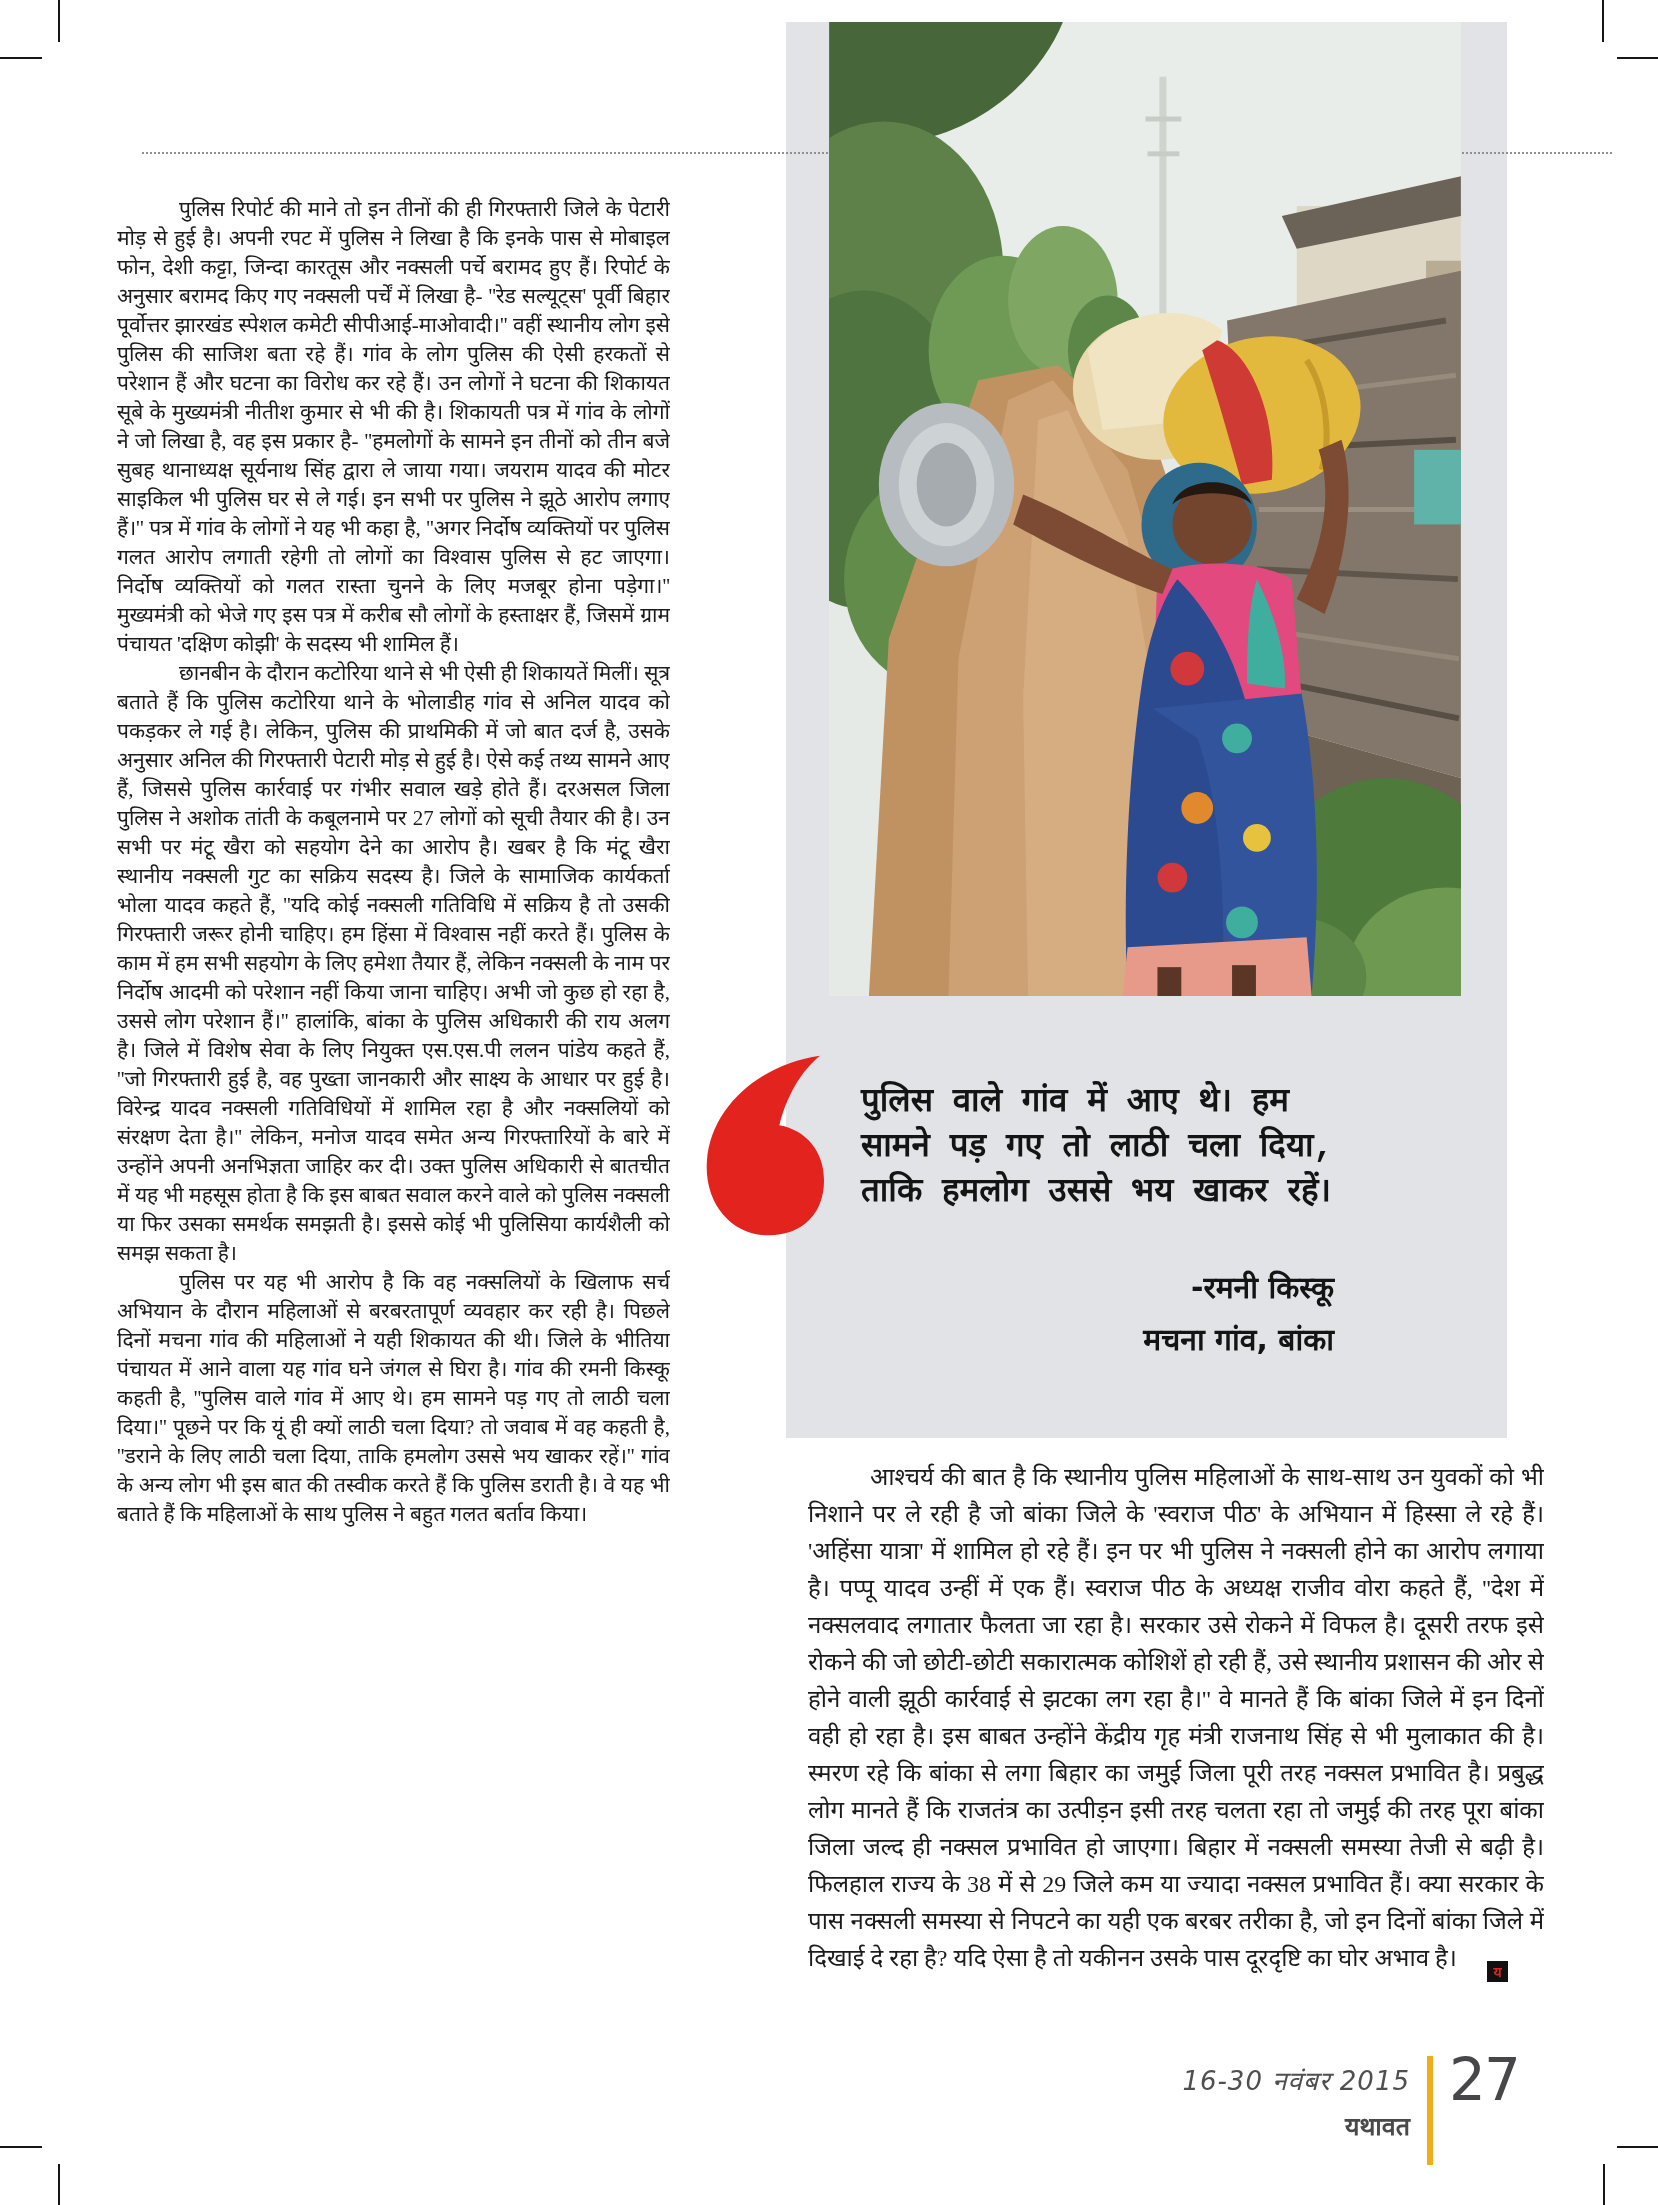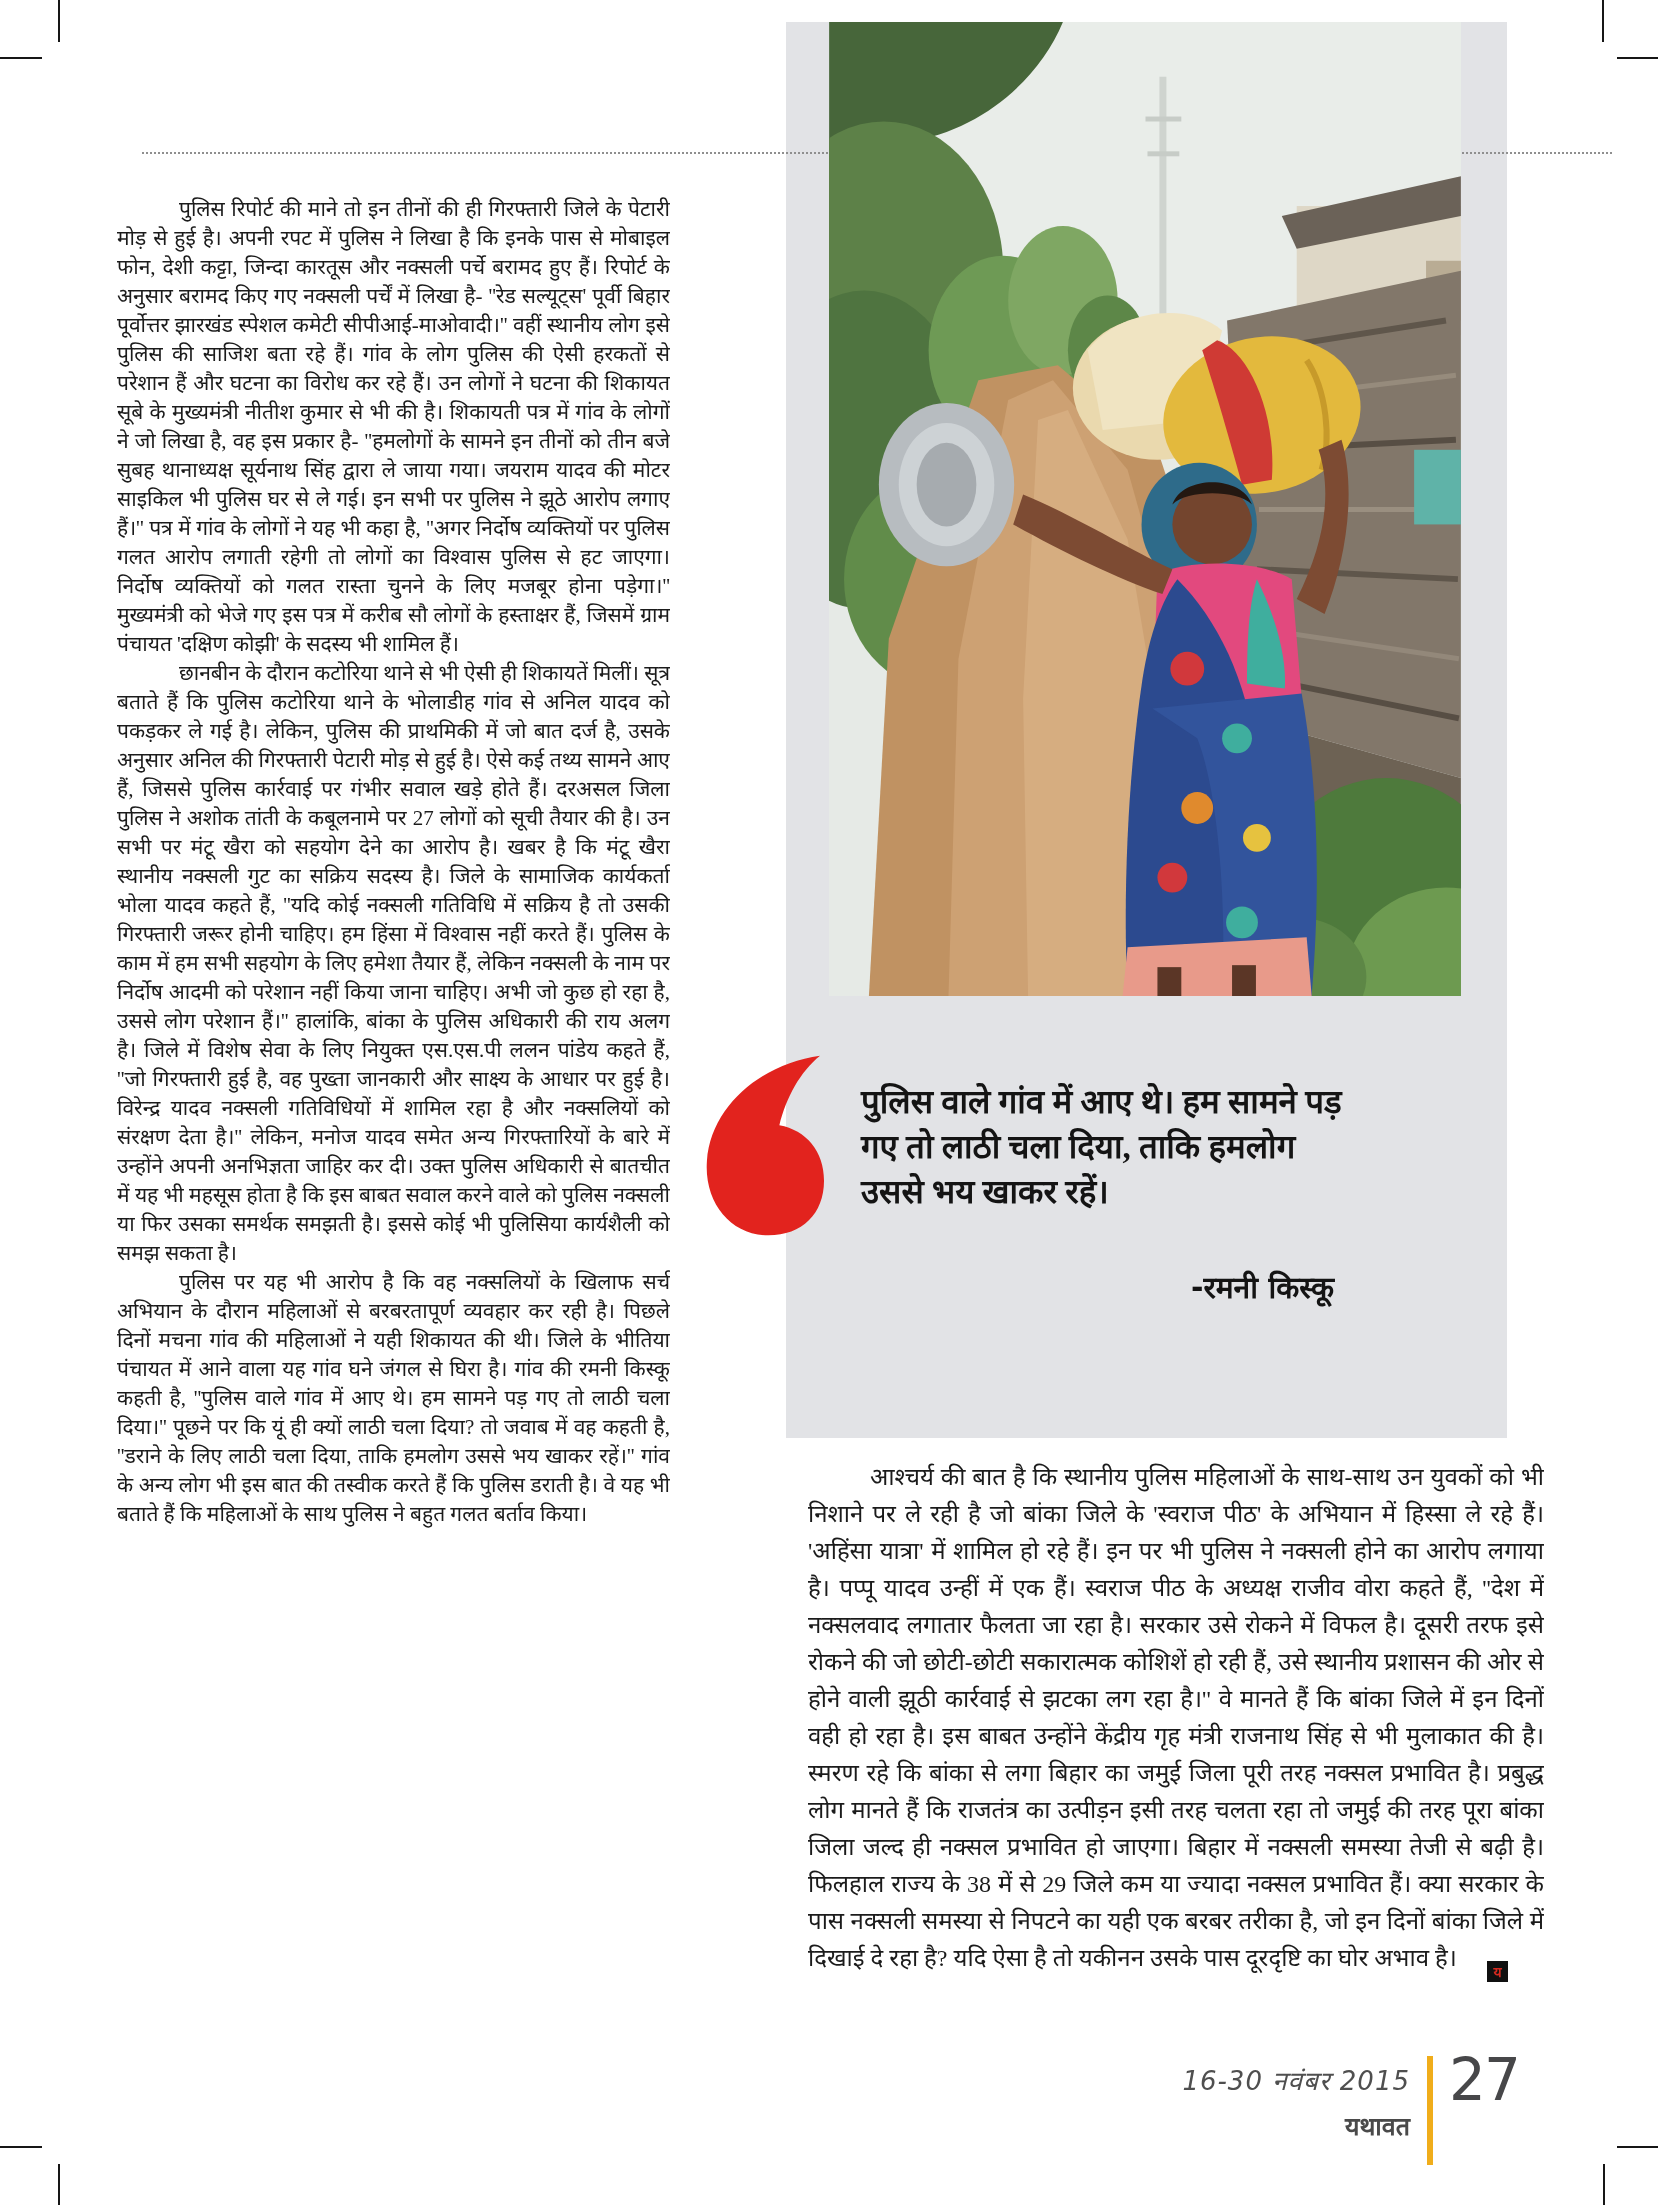--- a/index.html
+++ b/index.html
@@ -29,21 +29,21 @@
     left:786px;top:22px;width:721px;height:1416px;background:#e2e3e6;z-index:0;
   }
   
   .photo{
     left:829px;top:22px;width:632px;height:974px;z-index:3;overflow:hidden;background:#e6eae6;
   }
   
   .quote-mark{left:697px;top:1053px;width:129px;height:185px;z-index:4;}
   .pull-quote{
     left:861px;top:1080px;width:490px;z-index:4;
-    font-family:Liberation Serif, serif;
+    font-family:Liberation Mono, monospace;
     font-weight:bold;font-size:33px;line-height:45px;color:#141414;text-align:left;
   }
   .pull-attr{
     left:861px;top:1262px;width:473px;z-index:4;text-align:right;
     font-family:"DejaVu Sans","Liberation Sans",sans-serif;
     font-weight:bold;font-size:30px;line-height:52px;color:#141414;
   }
   
   .right-col{
     left:808px;top:1459px;width:736px;height:545px;
@@ -198,20 +198,21 @@
 
 <div class="abs quote-mark">
   <svg width="129" height="185" viewBox="0 0 130 185" xmlns="http://www.w3.org/2000/svg">
     <path d="M124,2 C66,10 14,52 10,108 C7,150 34,183 72,183 C106,183 128,161 128,128 C128,98 110,77 83,72 C90,44 104,18 124,2 Z" fill="#e2231e"></path>
   </svg>
 </div>
 
 <div class="abs pull-quote">पुलिस वाले गांव में आए थे। हम सामने पड़ गए तो लाठी चला दिया, ताकि हमलोग उससे भय खाकर रहें।</div>
 <div class="abs pull-attr">
   <div>-रमनी किस्कू</div>
+  <div>मचना गांव, बांका</div>
 </div>
 
 <div class="abs right-col">
   <p>आश्चर्य की बात है कि स्थानीय पुलिस महिलाओं के साथ-साथ उन युवकों को भी निशाने पर ले रही है जो बांका जिले के 'स्वराज पीठ' के अभियान में हिस्सा ले रहे हैं। 'अहिंसा यात्रा' में शामिल हो रहे हैं। इन पर भी पुलिस ने नक्सली होने का आरोप लगाया है। पप्पू यादव उन्हीं में एक हैं। स्वराज पीठ के अध्यक्ष राजीव वोरा कहते हैं, ''देश में नक्सलवाद लगातार फैलता जा रहा है। सरकार उसे रोकने में विफल है। दूसरी तरफ इसे रोकने की जो छोटी-छोटी सकारात्मक कोशिशें हो रही हैं, उसे स्थानीय प्रशासन की ओर से होने वाली झूठी कार्रवाई से झटका लग रहा है।'' वे मानते हैं कि बांका जिले में इन दिनों वही हो रहा है। इस बाबत उन्होंने केंद्रीय गृह मंत्री राजनाथ सिंह से भी मुलाकात की है। स्मरण रहे कि बांका से लगा बिहार का जमुई जिला पूरी तरह नक्सल प्रभावित है। प्रबुद्ध लोग मानते हैं कि राजतंत्र का उत्पीड़न इसी तरह चलता रहा तो जमुई की तरह पूरा बांका जिला जल्द ही नक्सल प्रभावित हो जाएगा। बिहार में नक्सली समस्या तेजी से बढ़ी है। फिलहाल राज्य के 38 में से 29 जिले कम या ज्यादा नक्सल प्रभावित हैं। क्या सरकार के पास नक्सली समस्या से निपटने का यही एक बरबर तरीका है, जो इन दिनों बांका जिले में दिखाई दे रहा है? यदि ऐसा है तो यकीनन उसके पास दूरदृष्टि का घोर अभाव है।</p>
 </div>
 
 <div class="abs endmark">
   <span>य</span>
 </div>
 

